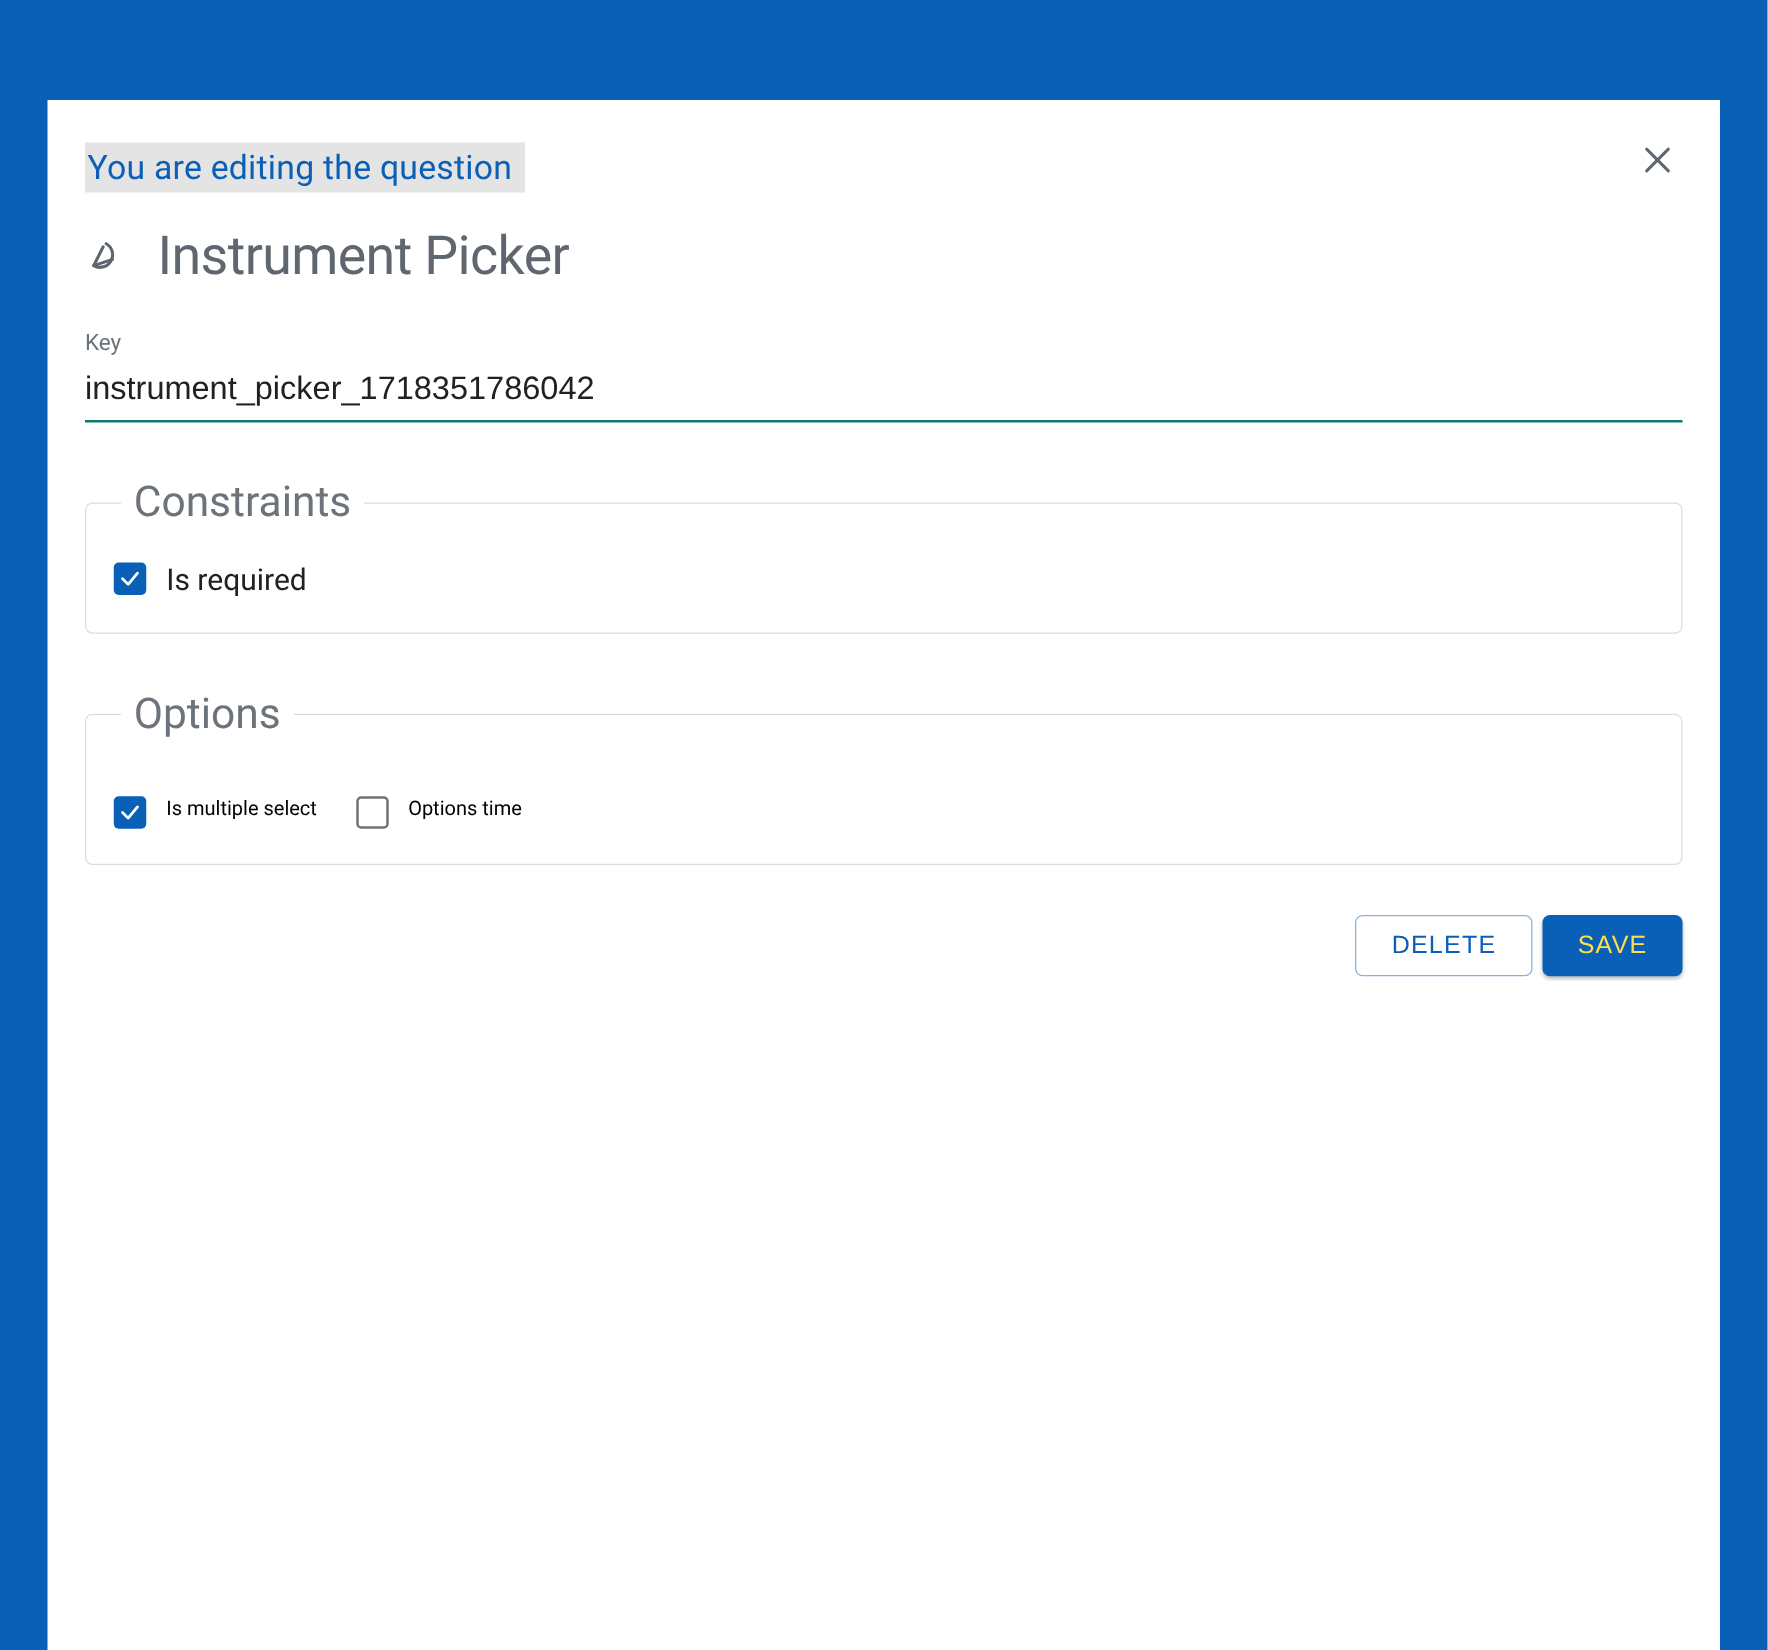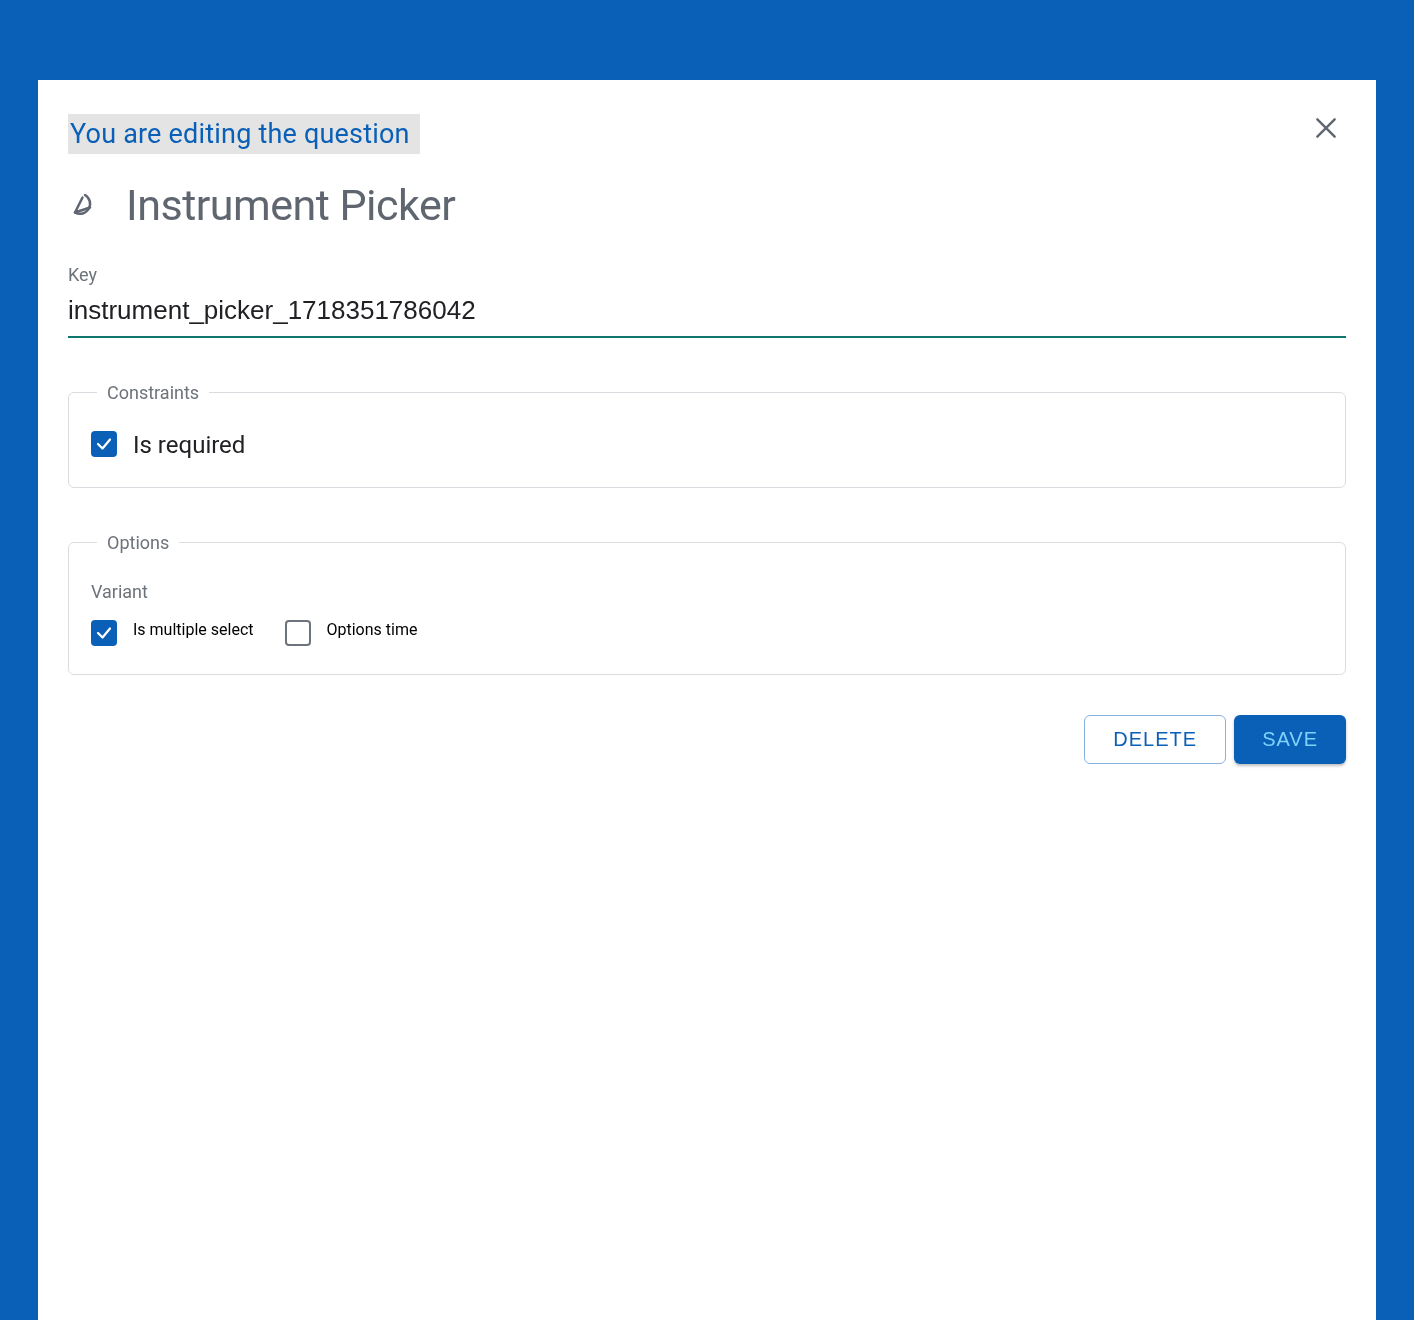--- a/index.html
+++ b/index.html
@@ -73,21 +73,21 @@
     background: transparent;
   }
 
   fieldset.group {
     border: 1px solid #d9dde1;
     border-radius: 6px;
     margin-top: 44px;
     padding: 28px 22px 28px 22px;
   }
   fieldset.group legend {
-    font-size: 18px;
+    font-size: 34px;
     color: #6d737a;
     padding: 0 10px;
     margin-left: 6px;
   }
   .check-row {
     display: flex;
     align-items: center;
     gap: 20px;
     font-size: 24px;
     color: #202124;
@@ -136,21 +136,21 @@
     font-weight: 500;
   }
   .btn-outline {
     border: 1.5px solid #88b2de;
     color: #0a5fb6;
     background: #fff;
   }
   .btn-primary {
     background: #0a5fb6;
     border: none;
-    color: #7dd3fc;
+    color: #fde047;
     box-shadow: 0 2px 3px rgba(0,0,0,0.25);
   }
 </style>
 </head>
 <body>
 
 <div class="dialog">
 
   <div class="close-btn">
     <svg viewBox="0 0 24 24" fill="none" stroke-width="2.2" stroke-linecap="round">
@@ -188,21 +188,20 @@
         </span>
         <span>Is required</span>
       </label>
     </div>
   </fieldset>
 
   <fieldset class="group">
     <legend>Options</legend>
 
     <div class="field" style="margin-top:0;">
-      <div class="field-label">Variant</div>
     </div>
 
     <div class="check-rows">
       <label class="chk">
         <span class="chkbox checked">
           <svg viewBox="0 0 24 24" fill="none" stroke-width="3" stroke-linecap="round" stroke-linejoin="round">
               <polyline points="4 12 10 18 20 6"></polyline>
             </svg>
         </span>
         <span>Is multiple select</span>

